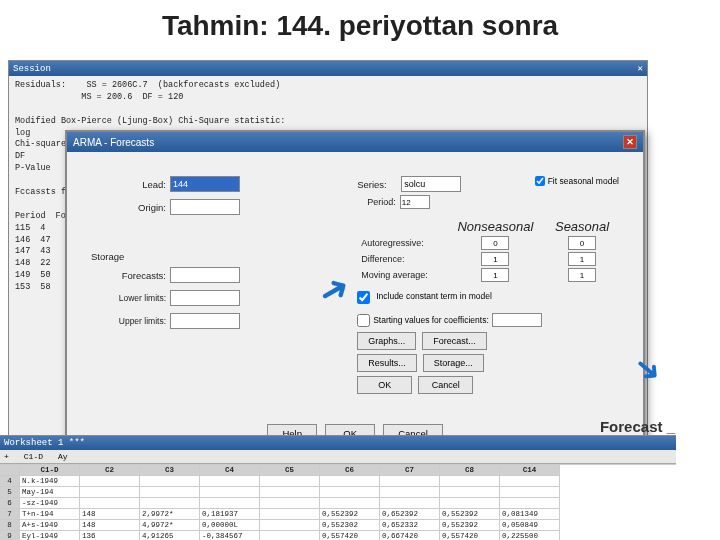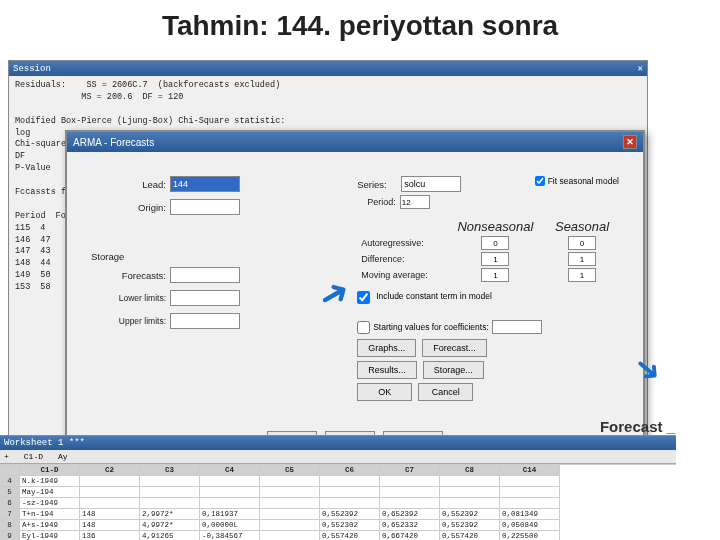--- a/index.html
+++ b/index.html
@@ -326,21 +326,21 @@
     .include-row {
       display: flex;
       align-items: flex-start;
       gap: 6px;
       margin-top: 3px;
     }
     .starting-row {
       display: flex;
       align-items: center;
       gap: 3px;
-      margin-top: 11px;
+      margin-top: 4px;
     }
   </style>
 </head>
 <body>
 
 <div id="title">Tahmin: 144. periyottan sonra</div>
 
 <div id="session-window">
   <div id="session-titlebar">
     <span>Session</span>
@@ -369,21 +369,21 @@
     <div style="display:flex;gap:10px;">
         <span>146</span>
         <span>47</span>
       </div>
     <div style="display:flex;gap:10px;">
         <span>147</span>
         <span>43</span>
       </div>
     <div style="display:flex;gap:10px;">
         <span>148</span>
-        <span>44</span>
+        <span>22</span>
       </div>
     <div style="display:flex;gap:10px;">
         <span>149</span>
         <span>50</span>
       </div>
     <div style="display:flex;gap:10px;">
         <span>153</span>
         <span>58</span>
       </div>
   </div>

